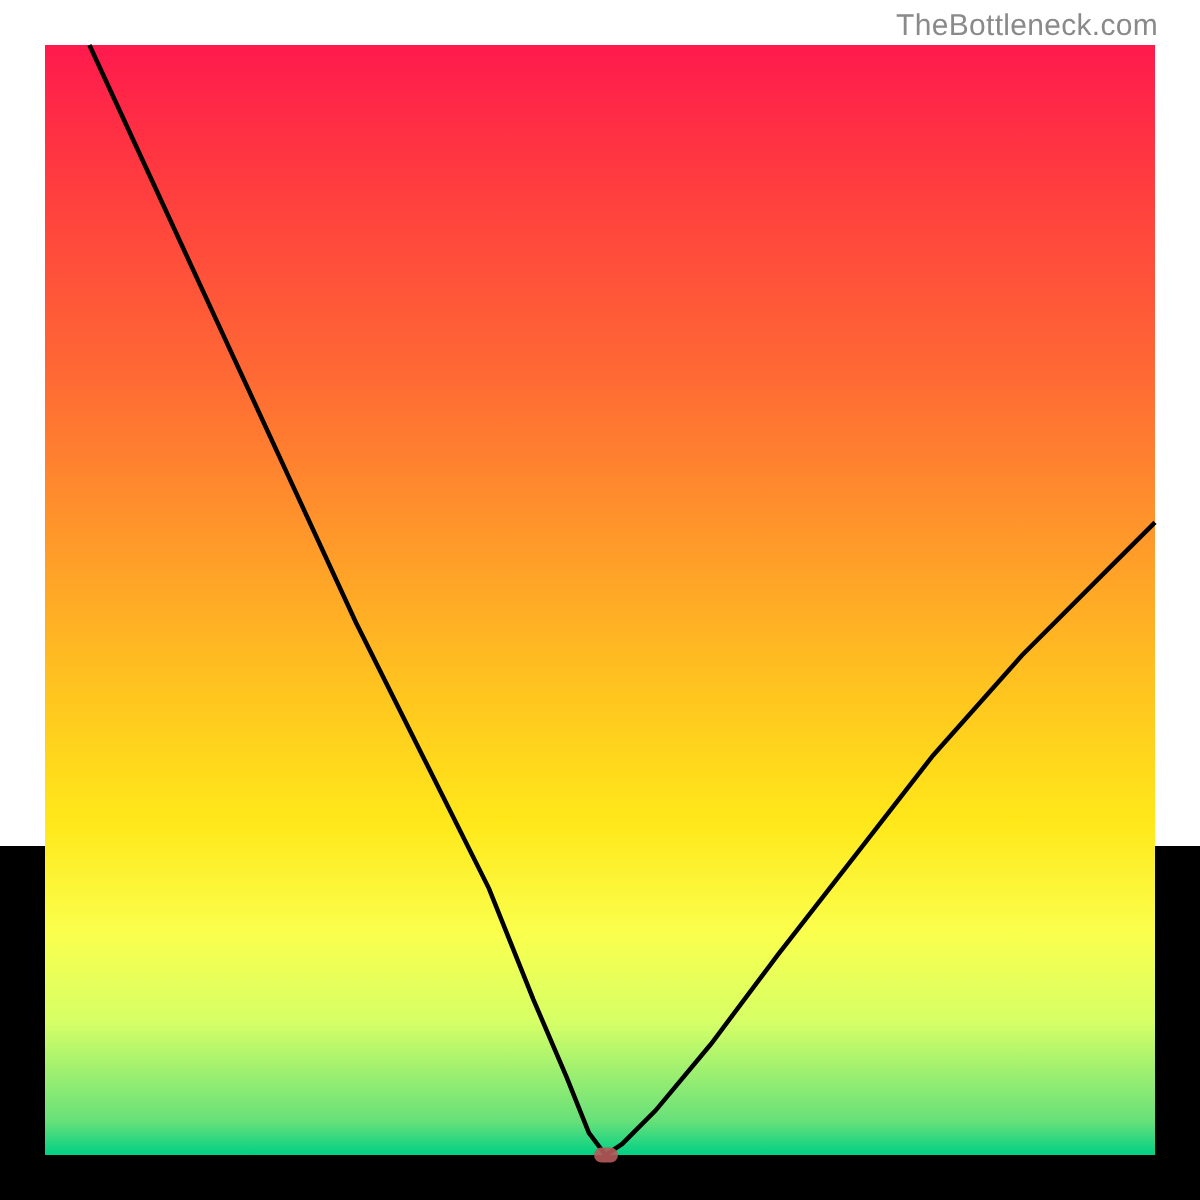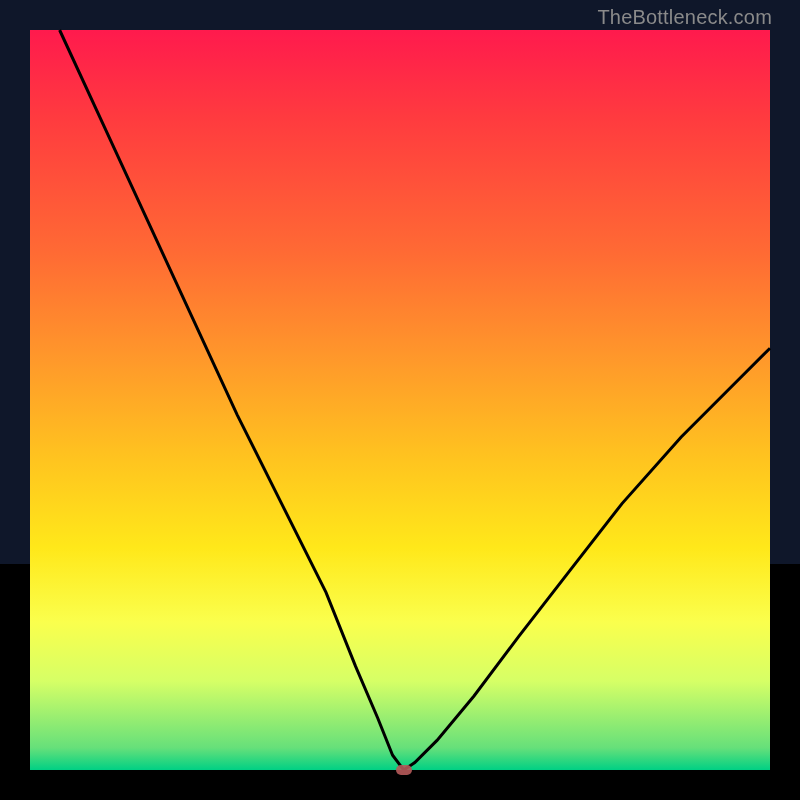--- a/index.html
+++ b/index.html
@@ -7,21 +7,21 @@
     padding: 0;
     width: 800px;
     height: 800px;
     background: #000;
     font-family: Arial, Helvetica, sans-serif;
     overflow: hidden;
   }
   .outer {
     width: 800px;
     height: 564px;
-    background: #0f172a;
+    background: #ffffff;
     position: relative;
   }
   .plot {
     position: absolute;
     left: 30px;
     top: 30px;
     width: 740px;
     height: 740px;
     
     background: linear-gradient(to bottom,

